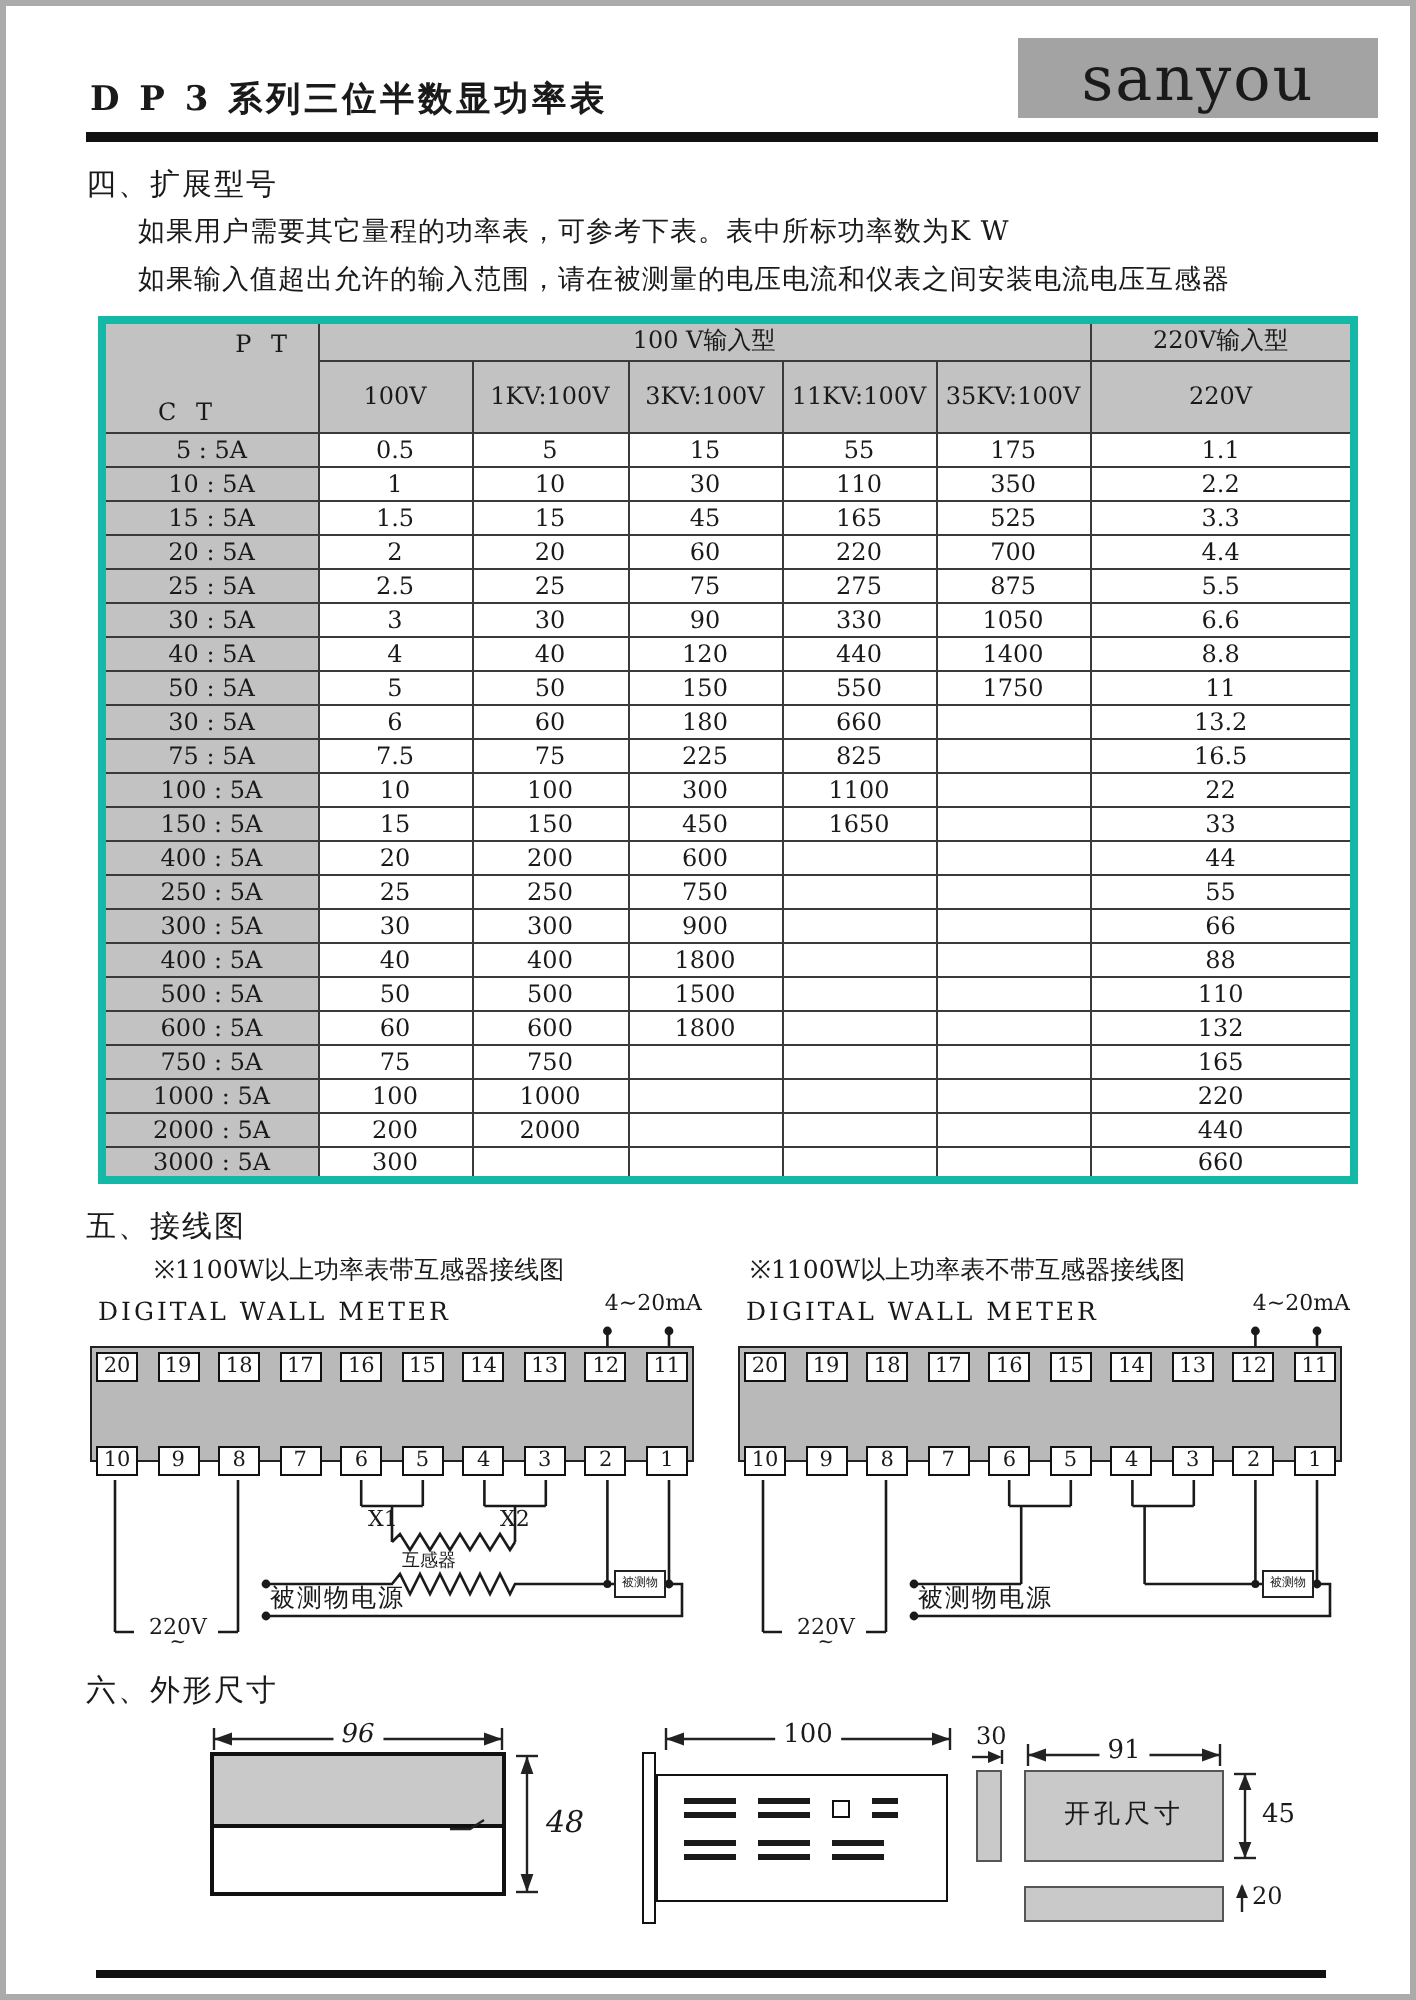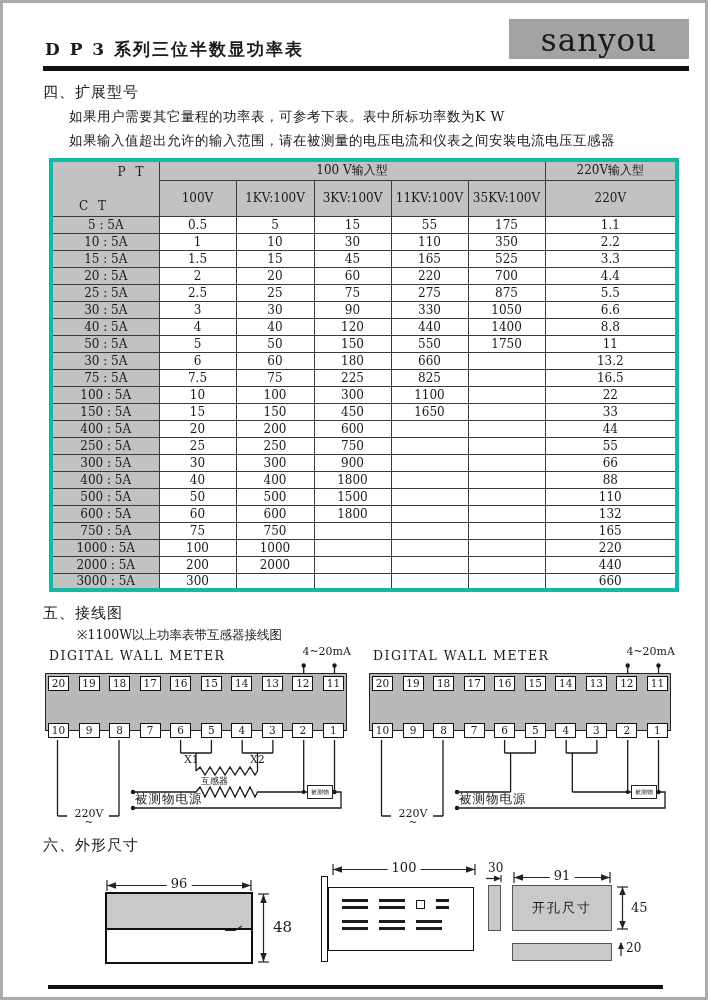--- a/index.html
+++ b/index.html
@@ -59,21 +59,21 @@
     border:1px solid #222; font-size:6px; line-height:12px; text-align:center; overflow:hidden; }
   .supply { position:absolute; left:22px; top:69px; width:44px; text-align:center; font-size:11px; line-height:10px; }
   .supply .ac { display:block; margin-top:-2px; font-size:10px; }
   .note { margin:4px 0 0 32px; font-size:13px; letter-spacing:1px; }
 
   
   .drawings { position:relative; height:114px; margin-top:6px; }
   .dimh { position:relative; height:13px; }
   .dimlab { position:absolute; left:50%; top:50%; transform:translate(-50%,-55%);
     background:#fff; padding:0 4px; font-size:13px; line-height:1; }
-  .front { position:absolute; left:62px; top:16px; width:200px; }
+  .front { position:absolute; left:62px; top:0; width:200px;font-style:italic; }
   .frect { position:relative; width:148px; height:72px; border:2px solid #111; margin-top:2px; background:#fff; }
   .fdisp { position:relative; height:36px; background:#c9c9c9; border-bottom:2px solid #111; }
   .notch { position:absolute; right:8px; bottom:-4px; }
   .v48 { position:absolute; left:152px; top:15px; }
   .vlab { position:absolute; font-size:15px; line-height:1; }
   .side { position:absolute; left:278px; top:0; width:200px; }
   .sided { display:flex; align-items:center; margin-top:2px; }
   .bezel { width:7px; height:86px; border:1.5px solid #111; background:#fff; }
   .sbody { width:146px; height:64px; border:1.5px solid #111; background:#fff; padding:11px 0 0 13px; }
   .vrow { display:flex; gap:11px; align-items:center; margin-bottom:11px; }
@@ -344,20 +344,21 @@
             <td></td>
             <td></td>
             <td>660</td>
           </tr>
         </tbody>
     </table>
 
     <div class="sechead">五、接线图</div>
     <div class="caps">
       <div class="cap l">※1100W以上功率表带互感器接线图</div>
+      <div class="cap r">※1100W以上功率表不带互感器接线图</div>
     </div>
 
     <div class="diagrow">
 
       <div class="diagram">
         <div class="dhead">
           <span class="mlabel">DIGITAL WALL METER</span>
           <span class="olabel">4~20mA</span>
         </div>
         <svg class="ticks w" width="302" height="10">

